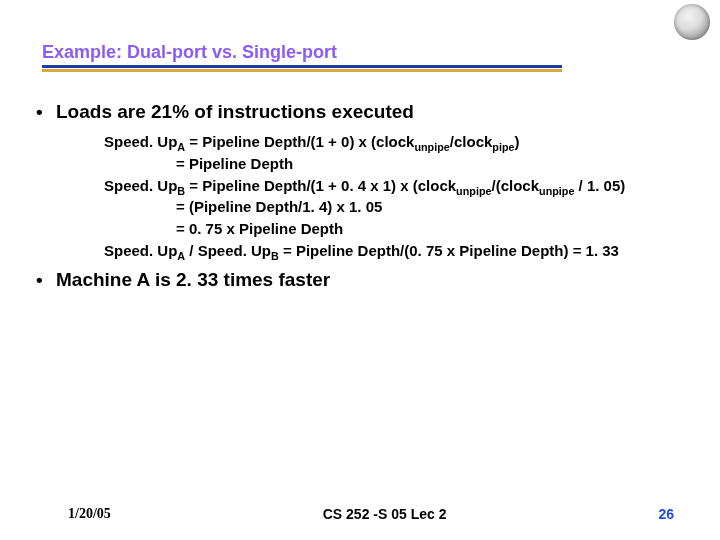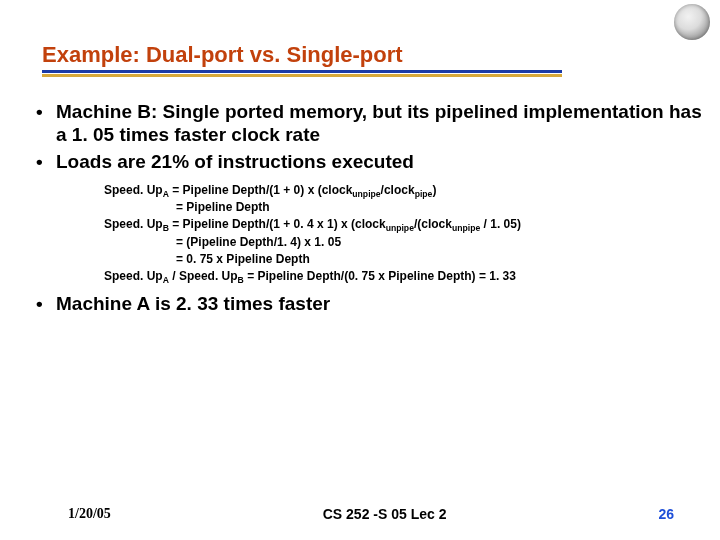--- a/index.html
+++ b/index.html
@@ -23,23 +23,23 @@
     background: radial-gradient(circle at 40% 35%, #f2f2f2 0%, #dcdcdc 40%, #9a9a9a 75%, #666 100%);
     box-shadow: inset 0 0 4px rgba(0,0,0,0.35);
   }
   .title-wrap {
     position: absolute;
     top: 42px;
     left: 42px;
     right: 180px;
   }
   .title {
-    font-size: 22px;
+    font-size: 18px;
     font-weight: bold;
-    color: #c2410c;
+    color: #8b5cf6;
     display: inline-block;
     white-space: nowrap;
   }
   .title-underline {
     margin-top: 2px;
     height: 0;
     border-bottom: 3px solid #1b3aa5;
     box-shadow: 0 4px 0 0 #d7a83a;
     width: 520px;
   }
@@ -64,21 +64,21 @@
   }
   ul.bullets > li::before {
     content: "•";
     position: absolute;
     left: 4px;
     top: 0;
     font-size: 19px;
   }
   .calc {
     margin: 8px 0 6px 72px;
-    font-size: 12px;
+    font-size: 15px;
     font-weight: bold;
     line-height: 1.45;
   }
   .calc .row { white-space: nowrap; }
   .sub { font-size: 0.72em; vertical-align: sub; line-height: 0; }
   .eqpad { display: inline-block; width: 72px; } 
   .footer {
     position: absolute;
     bottom: 18px;
     left: 0;
@@ -97,21 +97,20 @@
 
 <div class="logo"></div>
 
 <div class="title-wrap">
   <div class="title">Example: Dual-port vs. Single-port</div>
   <div class="title-underline"></div>
 </div>
 
 <div class="body">
   <ul class="bullets">
-    <li>Machine B: Single ported memory, but its pipelined implementation has a 1. 05 times faster clock rate</li>
     <li>Loads are 21% of instructions executed</li>
   </ul>
 
   <div class="calc">
     <div class="row">
       <span>Speed. Up</span><span class="sub">A</span><span> = Pipeline Depth/(1 + 0) x (clock</span><span class="sub">unpipe</span><span>/clock</span><span class="sub">pipe</span><span>)</span>
     </div>
     <div class="row">
       <span class="eqpad"></span><span>= Pipeline Depth</span>
     </div>

